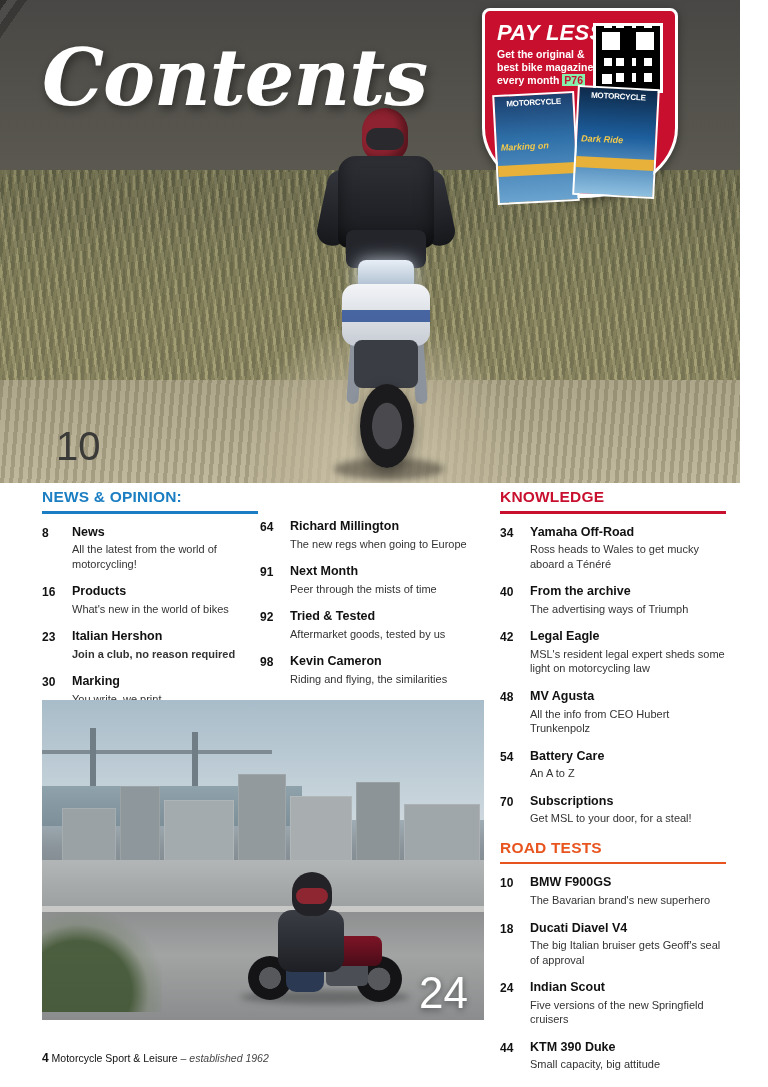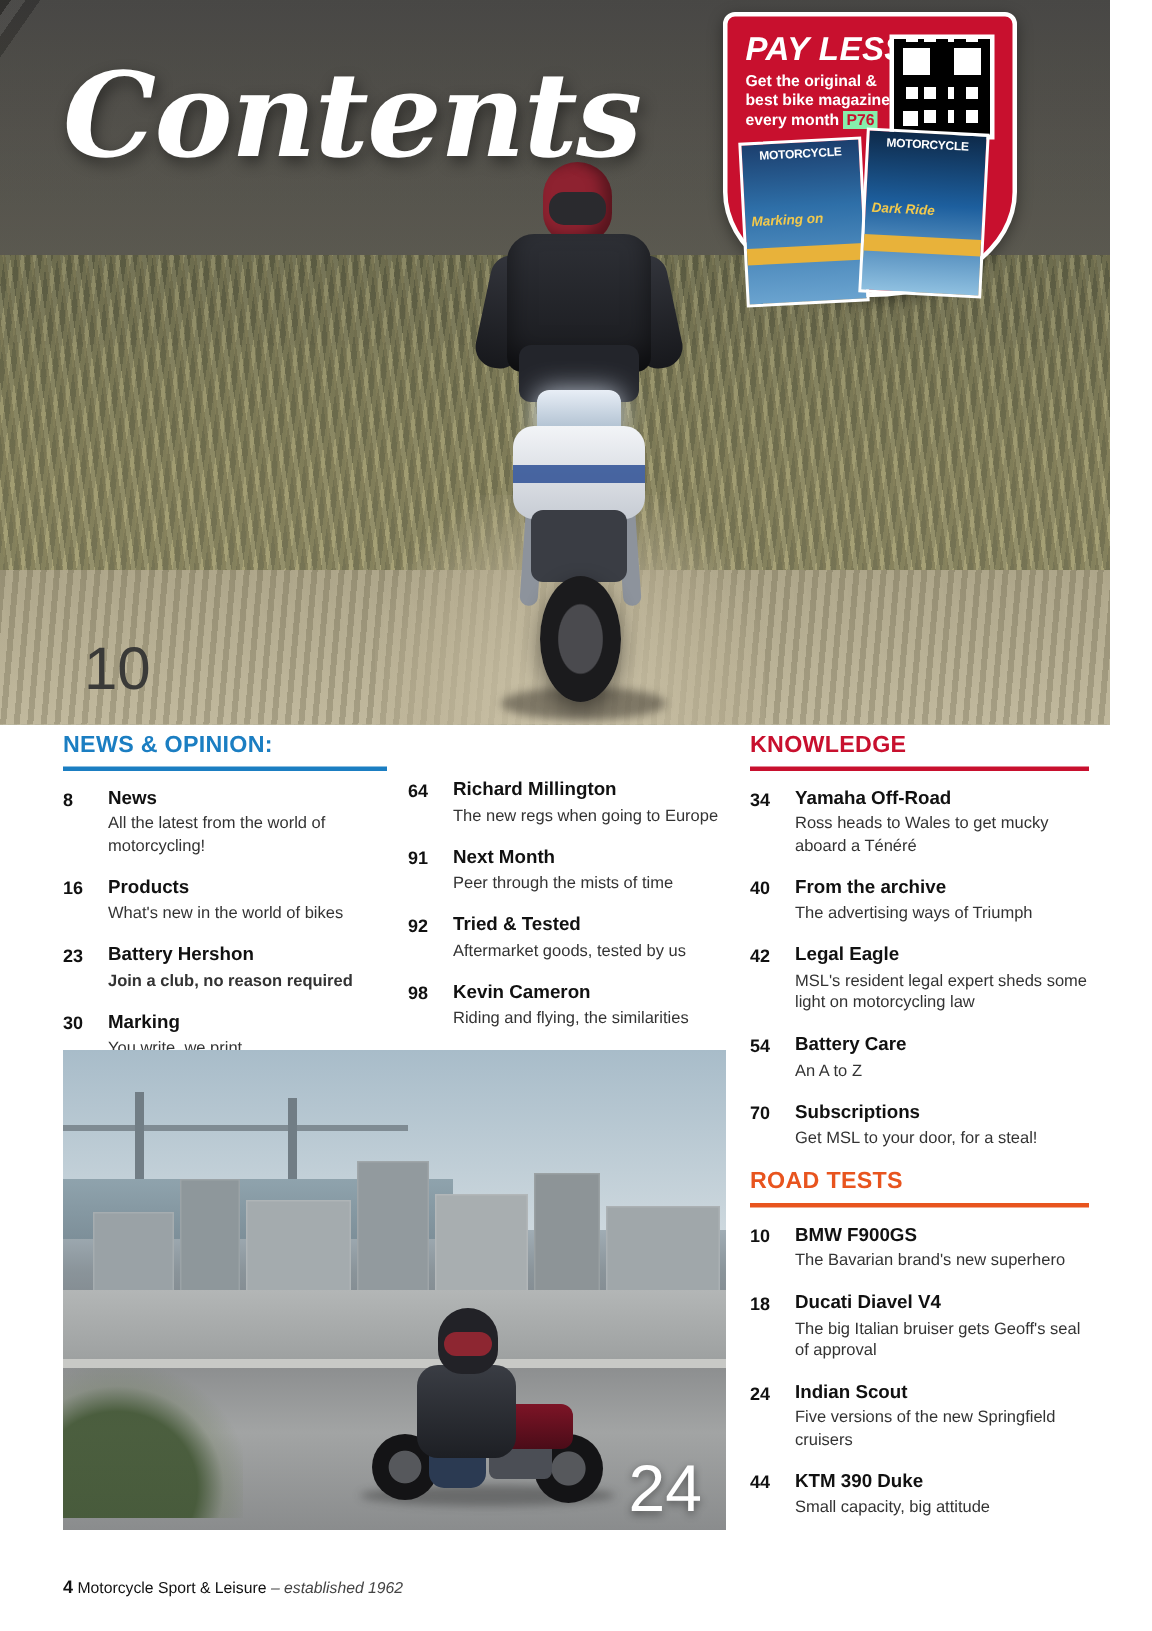--- a/index.html
+++ b/index.html
@@ -103,21 +103,21 @@
   .cover1 { left:0; top:0; background:linear-gradient(180deg,#1c3f6e,#2e6fa8 40%,#6aa3cf); transform:rotate(-3deg); }
   .cover2 { left:80px; top:-6px; background:linear-gradient(180deg,#0e2a4a,#1d5f9e 45%,#8fc0e0); transform:rotate(3deg); }
   .cover-mast { font-size:8px; font-weight:bold; color:#fff; text-align:center; padding-top:3px; letter-spacing:-.2px; }
   .cover-band { position:absolute; left:0; bottom:26px; width:100%; height:11px; background:#e8b23a; }
   .cover-yellow { position:absolute; left:4px; top:46px; font-size:9px; color:#f2c94c; font-style:italic; font-weight:bold; }
 
   
   .cols { position:absolute; left:0; top:488px; width:623px; height:560px; }
   .col { position:absolute; top:0; }
   .col1 { left:42px; width:216px; }
-  .col2 { left:272px; width:212px; }
+  .col2 { left:260px; width:212px; }
   .col3 { left:500px; width:226px; }
 
   .sec-head { font-size:15.5px; font-weight:bold; letter-spacing:.2px; padding-bottom:5px; }
   .sec-rule { height:2.5px; width:100%; margin-bottom:11px; }
   .blue { color:#1b7ec2; }
   .rule-blue { background:#1b7ec2; }
   .red { color:#c8102e; }
   .rule-red { background:#c8102e; }
   .orange { color:#e8541e; }
   .rule-orange { background:#e8541e; }
@@ -236,21 +236,21 @@
       <div class="entry">
         <div class="e-num">16</div>
         <div class="e-body">
           <div class="e-title">Products</div>
           <div class="e-desc">What's new in the world of bikes</div>
         </div>
       </div>
       <div class="entry">
         <div class="e-num">23</div>
         <div class="e-body">
-          <div class="e-title">Battery Hershon</div>
+          <div class="e-title">Italian Hershon</div>
           <div class="e-desc"><b>Join a club, no reason required</b></div>
         </div>
       </div>
       <div class="entry">
         <div class="e-num">30</div>
         <div class="e-body">
           <div class="e-title">Marking</div>
           <div class="e-desc">You write, we print</div>
         </div>
       </div>
@@ -304,20 +304,27 @@
         <div class="e-body">
           <div class="e-title">From the archive</div>
           <div class="e-desc">The advertising ways of Triumph</div>
         </div>
       </div>
       <div class="entry">
         <div class="e-num">42</div>
         <div class="e-body">
           <div class="e-title">Legal Eagle</div>
           <div class="e-desc">MSL's resident legal expert sheds some light on motorcycling law</div>
+        </div>
+      </div>
+      <div class="entry">
+        <div class="e-num">48</div>
+        <div class="e-body">
+          <div class="e-title">MV Agusta</div>
+          <div class="e-desc">All the info from CEO Hubert Trunkenpolz</div>
         </div>
       </div>
       <div class="entry">
         <div class="e-num">54</div>
         <div class="e-body">
           <div class="e-title">Battery Care</div>
           <div class="e-desc">An A to Z</div>
         </div>
       </div>
       <div class="entry">

